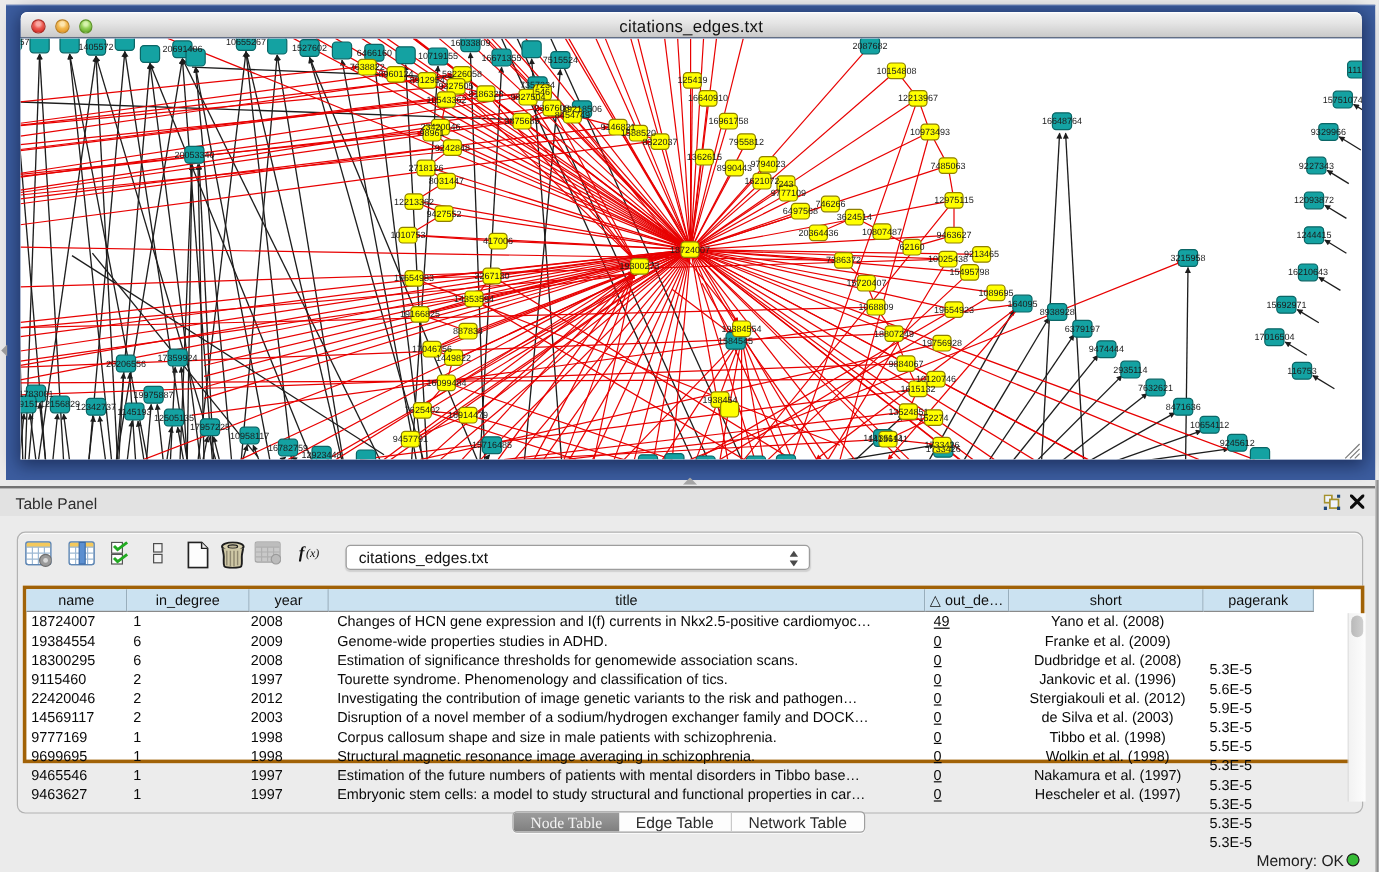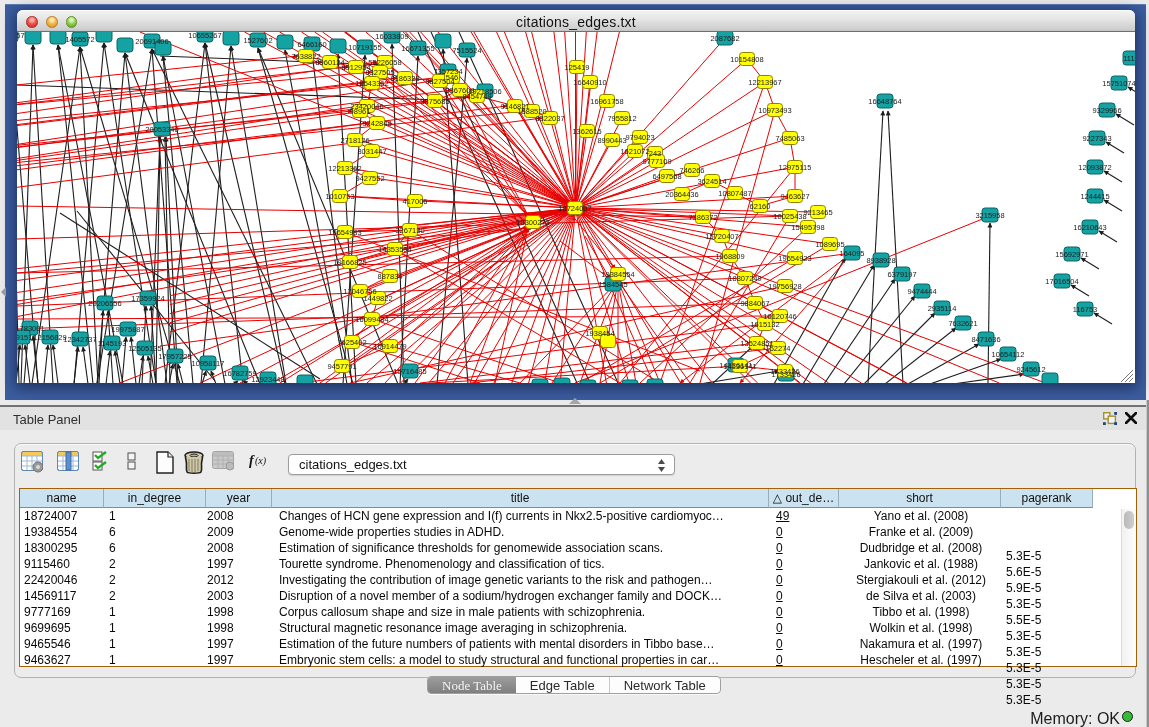--- a/index.html
+++ b/index.html
@@ -31,22 +31,22 @@
   background:#e2e2e2; border-top:2px solid #737373; }
 #tphead .t { position:absolute; left:13px; top:5px; font-size:13px; color:#2e2e2e; }
 #panel { position:absolute; left:14px; top:443px; width:1122px; height:235px;
   background:#ececec; border:1px solid #b2b2b2; border-radius:7px;
   box-shadow:inset 0 1px 0 #fafafa; }
 #toolbar { position:absolute; left:0; top:3px; width:100%; height:30px; }
 #dropdown { position:absolute; left:273px; top:7px; width:387px; height:21px;
   background:#fff; border:1px solid #9d9d9d; border-radius:4px;
   font-size:13px; color:#111; line-height:19px; padding-left:10px;
   box-shadow:0 1px 1px rgba(0,0,0,.12); }
-#table { position:absolute; left:4px; top:44px; width:1118px; height:179px;
-  background:#fff; border:1px solid #a16207; }
+#table { position:absolute; left:4px; top:44px; width:1118px; height:148px;
+  background:#fff; border:3px solid #a16207; }
 #thead { position:absolute; left:0; top:0; height:19px; width:1074px; display:flex;
   font-size:12px; color:#101010; }
 #thead div { background:#cbe2f1; border-right:1px solid #98aebc;
   border-bottom:1px solid #8a8a8a; text-align:center; line-height:18px;
   overflow:hidden; white-space:nowrap; }
 #rows { position:absolute; left:0; top:20px; font-size:12px; color:#090909; }
 .r { position:absolute; height:16px; white-space:nowrap; }
 .r span { position:absolute; display:block; overflow:hidden; white-space:nowrap; }
 .c0 { left:4px;  width:80px; }
 .c1 { left:89px; width:97px; }
@@ -63,21 +63,21 @@
 #tabs { position:absolute; left:427px; top:676px; height:18px; display:flex;
   background:#fdfdfd; border:1px solid #9f9f9f; border-radius:4px;
   font-size:13px; color:#2b2b2b; overflow:hidden;
   box-shadow:0 1px 0 rgba(255,255,255,.7); }
 #tabs div { padding:0 14px; line-height:17px; }
 #tabs .sel { background:linear-gradient(#9d9d9d,#7f7f7f); color:#f3f3f3;font-family:Liberation Serif, serif; }
 #tabs .sep { padding:0; width:1px; background:#c9c9c9; }
 
 #rstrip { position:absolute; left:1146px; top:400px; width:3px; height:327px;
   background:#8f8f8f; border-left:1px solid #c9c9c9; }
-#memok { position:absolute; right:29px; top:710px; font-size:16px; color:#1c1c1c; }
+#memok { position:absolute; right:29px; top:710px; font-size:13px; color:#1c1c1c; }
 #memdot { position:absolute; left:1122px; top:711px; width:11px; height:11px;
   border-radius:50%; background:#35bb35; border:1px solid #1e1e1e; }
 .icon { position:absolute; top:6px; }
 </style>
 </head>
 <body>
 <div id="stage">
 
   <div id="frame">
     <div id="win">
@@ -841,21 +841,21 @@
             <span class="c4">0</span>
             <span class="c5">Dudbridge et al. (2008)</span>
             <span class="c6">5.9E-5</span>
           </div>
 <div class="r" style="top:48px">
             <span class="c0">9115460</span>
             <span class="c1">2</span>
             <span class="c2">1997</span>
             <span class="c3">Tourette syndrome. Phenomenology and classification of tics.</span>
             <span class="c4">0</span>
-            <span class="c5">Jankovic et al. (1988)</span>
+            <span class="c5">Jankovic et al. (1996)</span>
             <span class="c6">5.3E-5</span>
           </div>
 <div class="r" style="top:64px">
             <span class="c0">22420046</span>
             <span class="c1">2</span>
             <span class="c2">2012</span>
             <span class="c3">Investigating the contribution of image genetic variants to the risk and pathogen…</span>
             <span class="c4">0</span>
             <span class="c5">Stergiakouli et al. (2012)</span>
             <span class="c6">5.5E-5</span>

